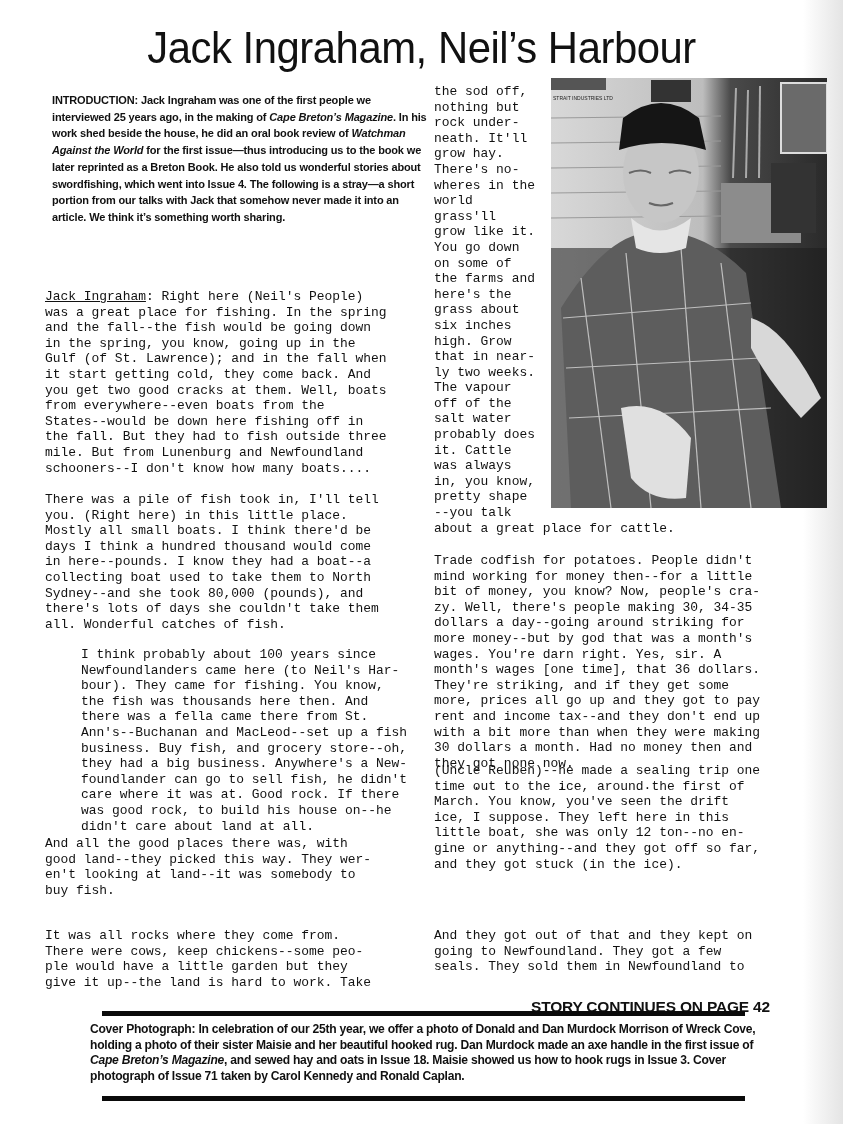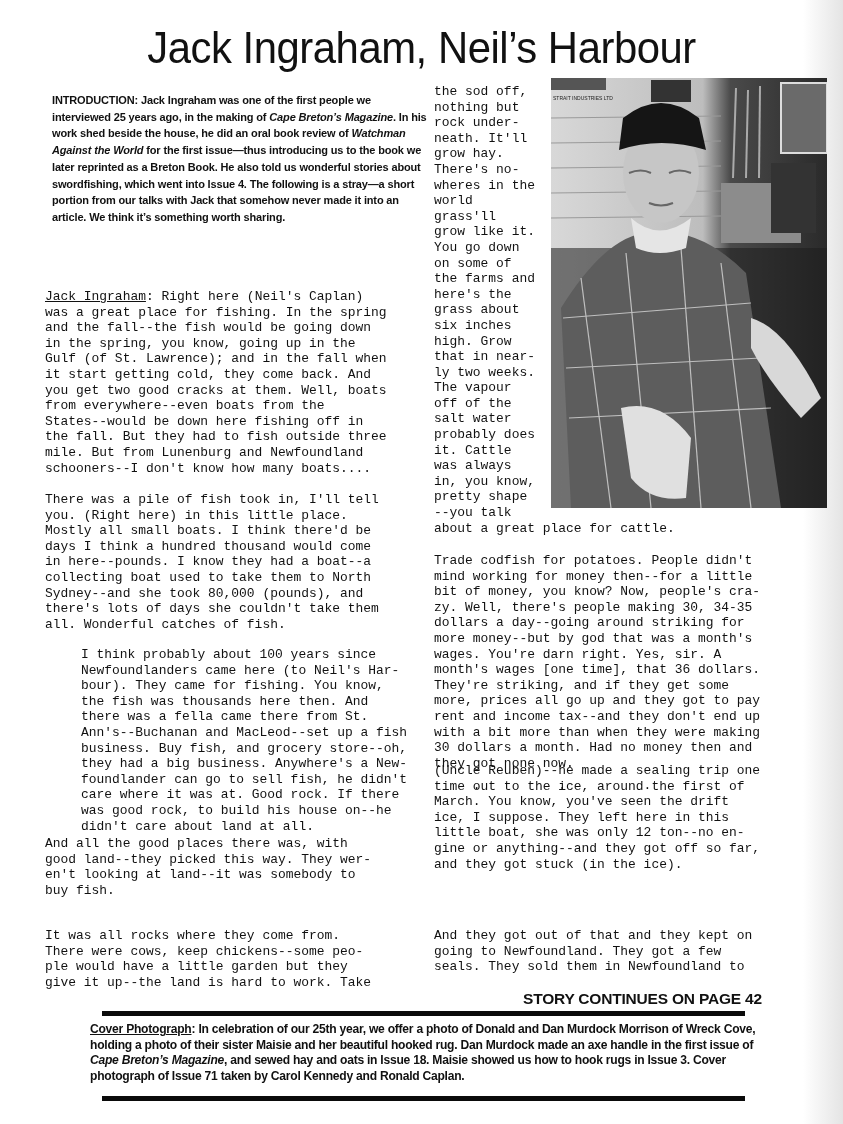--- a/index.html
+++ b/index.html
@@ -31,41 +31,41 @@
   .col-right { position: absolute; left: 434px; width: 400px; }
   .speaker { text-decoration: underline; text-align: center; }
   .photo {
     position: absolute; left: 551px; top: 78px; width: 276px; height: 430px;
     background: #777; overflow: hidden;
   }
   .photo svg { display: block; }
   .continues {
     position: absolute; left: 515px; top: 982px;
     font-family: "Liberation Sans", sans-serif; font-weight: bold; font-size: 15.5px;
-    letter-spacing: -0.2px; margin: 8px;
+    letter-spacing: -0.2px; margin: 16px;
   }
   .rule { position: absolute; left: 102px; width: 643px; height: 5px; background: #0a0a0a; }
   .cover {
     position: absolute; left: 90px; top: 1022px; width: 680px;
     font-family: "Liberation Sans", sans-serif; font-weight: bold;
     font-size: 12.1px; line-height: 15.6px; letter-spacing: -0.25px; margin: 0;
   }
-  .cover .label { text-decoration: underline; }
+  .cover .label { }
   .cover i { font-style: italic; }
 </style>
 </head>
 <body>
 
 <div class="edge-shade"></div>
 
 <h1 class="title">Jack Ingraham, Neil’s Harbour</h1>
 
 <p class="intro"><span>INTRODUCTION: Jack Ingraham was one of the first people we interviewed 25 years ago, in the making of </span><i>Cape Breton’s Magazine</i><span>. In his work shed beside the house, he did an oral book review of </span><i>Watchman Against the World</i><span> for the first issue—thus introducing us to the book we later reprinted as a Breton Book. He also told us wonderful stories about swordfishing, which went into Issue 4. The following is a stray—a short portion from our talks with Jack that somehow never made it into an article. We think it’s something worth sharing.</span></p>
 
-<div class="col-left mono" style="top:289px;"><span class="speaker">Jack Ingraham</span><span>: Right here (Neil's Caplan)</span>
+<div class="col-left mono" style="top:289px;"><span class="speaker">Jack Ingraham</span><span>: Right here (Neil's People)</span>
 <span>was a great place for fishing. In the spring
 and the fall--the fish would be going down
 in the spring, you know, going up in the
 Gulf (of St. Lawrence); and in the fall when
 it start getting cold, they come back. And
 you get two good cracks at them. Well, boats
 from everywhere--even boats from the
 States--would be down here fishing off in
 the fall. But they had to fish outside three
 mile. But from Lunenburg and Newfoundland

